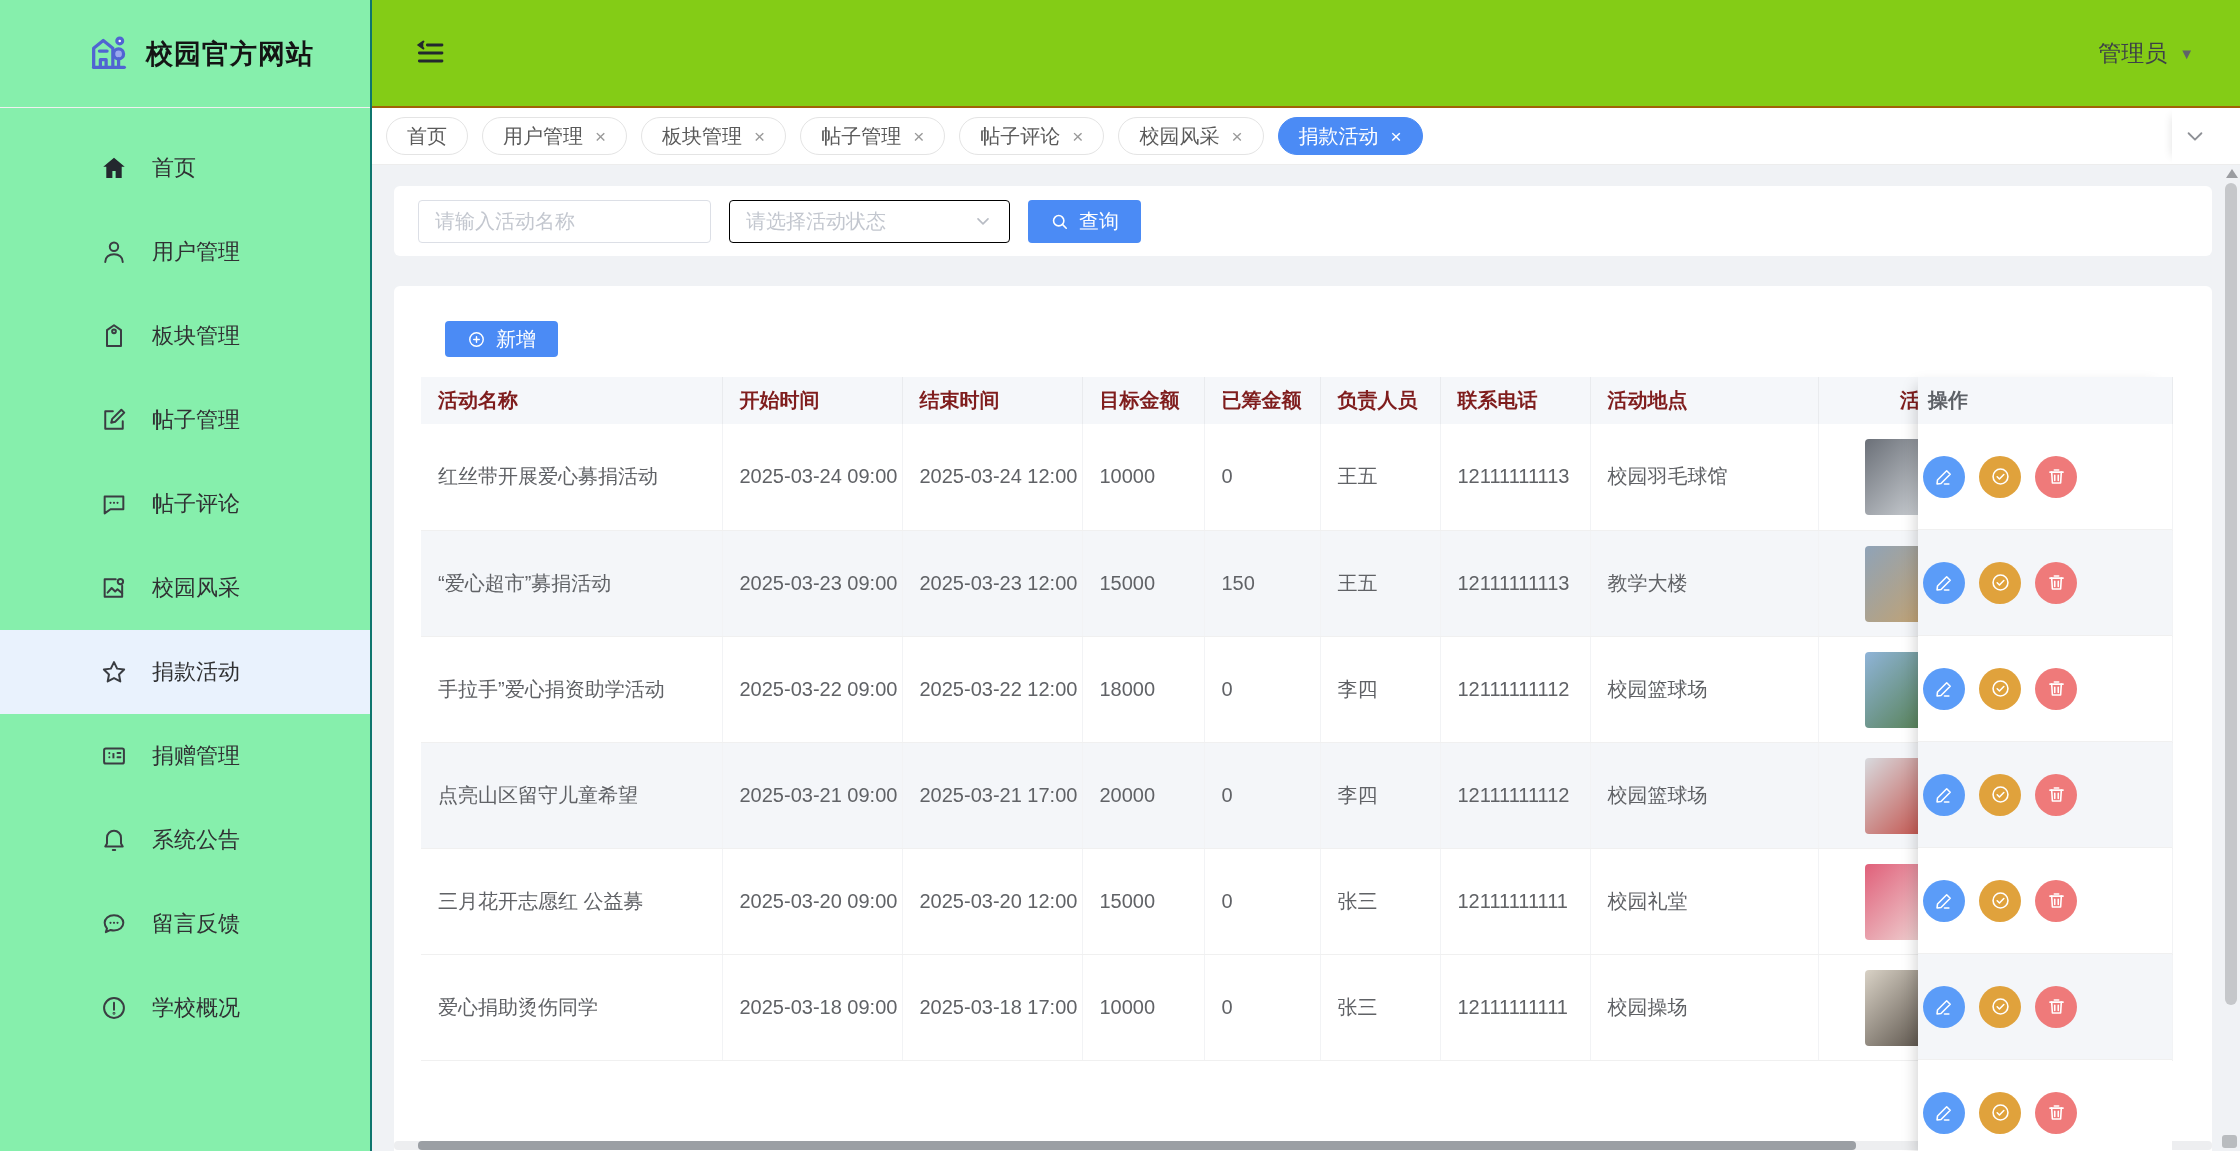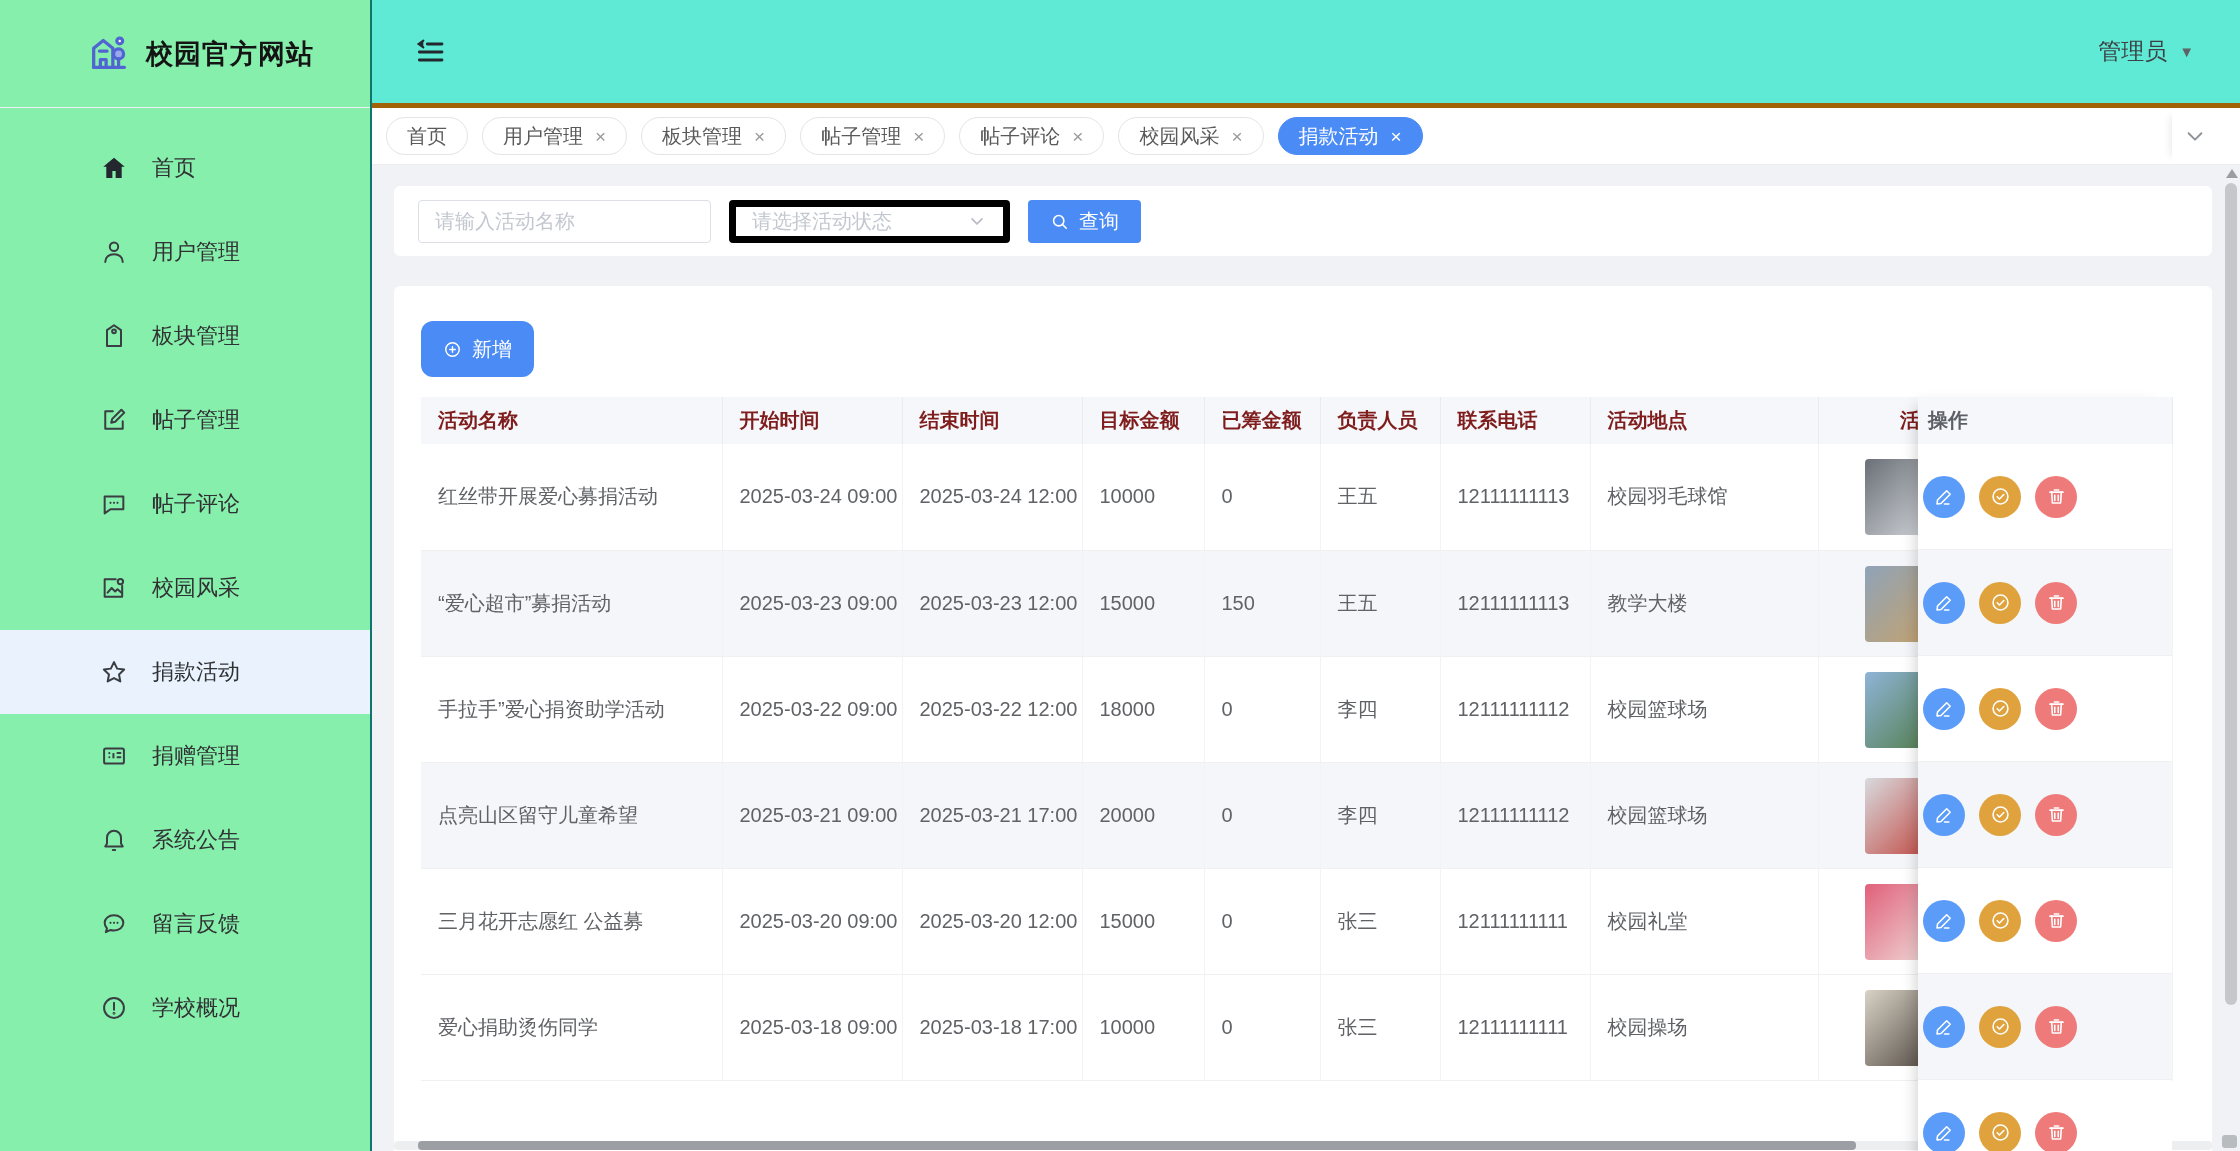--- a/index.html
+++ b/index.html
@@ -12,48 +12,48 @@
   .logo { height:108px; display:flex; align-items:center; padding-left:86px; border-bottom:1px solid #f0f0f0; gap:14px; }
   .logo-title { font-size:27px; font-weight:bold; color:#141414; letter-spacing:1px; }
   .nav { padding-top:18px; }
   .nav-item { height:84px; display:flex; align-items:center; padding-left:100px; gap:24px; color:#303133; font-size:22px; cursor:pointer; }
   .nav-item.active { background:#e9f2fd; }
   .nav-item .ic { width:28px; height:28px; flex:none; color:#3a3d42; }
   .nav-item .ic svg { width:28px; height:28px; display:block; }
 
   
   .main { flex:1; display:flex; flex-direction:column; position:relative; min-width:0; }
-  .topbar { height:108px; background:#5eead4; border-bottom:5px solid #a16207; display:flex; align-items:center; justify-content:space-between; padding:0 46px 0 42px; flex:none; }
+  .topbar { height:108px; background:#84cc16; border-bottom:2px solid #a16207; display:flex; align-items:center; justify-content:space-between; padding:0 46px 0 42px; flex:none; }
   .fold { width:32px; height:32px; color:#23282e; cursor:pointer; }
   .fold svg { width:32px; height:32px; }
   .admin { display:flex; align-items:center; gap:12px; font-size:23px; color:#3d4147; cursor:pointer; }
   .caret { font-size:15px; color:#5f6368; }
 
   
   .tabbar { height:57px; background:#fff; border-bottom:1px solid #ededed; display:flex; align-items:center; gap:14px; padding-left:14px; flex:none; position:relative; }
   .tab { height:38px; border:1px solid #e4e4e4; border-radius:19px; background:#fff; display:flex; align-items:center; padding:0 20px; gap:12px; font-size:20px; color:#5a5a5a; cursor:pointer; white-space:nowrap; }
   .tab.active { background:#4b8bf5; border-color:#4b8bf5; color:#fff; }
   .tab .x { font-size:19px; line-height:1; color:#9a9a9a; cursor:pointer; }
   .tab.active .x { color:#fff; }
   .tab-more { position:absolute; right:22px; top:0; width:46px; height:56px; background:#fff; display:flex; align-items:center; justify-content:center; color:#8d9095; box-shadow:-8px 0 10px -8px rgba(0,0,0,.12); cursor:pointer; }
   .tab-more svg { width:22px; height:22px; }
 
   
   .content { flex:1; position:relative; background:#f0f2f5; overflow:hidden; }
   .card { position:absolute; left:22px; right:28px; background:#fff; border-radius:6px; }
   .search-card { top:21px; height:70px; display:flex; align-items:center; padding-left:24px; gap:18px; }
   .inp { width:293px; height:43px; border:1px solid #dcdfe6; border-radius:4px; padding:0 16px; font-size:20px; color:#b91c1c; outline:none; font-family:inherit; }
   .inp::placeholder { color:#c3c7cf; }
-  .sel { width:281px; height:43px; border:7px solid #000000; border-radius:4px; padding:0 16px; font-size:20px; color:#c3c7cf; display:flex; align-items:center; justify-content:space-between; cursor:pointer; background:#fff; }
+  .sel { width:281px; height:43px; border:1px solid #000000; border-radius:4px; padding:0 16px; font-size:20px; color:#c3c7cf; display:flex; align-items:center; justify-content:space-between; cursor:pointer; background:#fff; }
   .sel svg { width:20px; height:20px; color:#b8bcc4; }
   .btn { height:43px; border:none; border-radius:4px; background:#4b8bf5; color:#fff; font-size:20px; display:inline-flex; align-items:center; gap:10px; padding:0 22px; cursor:pointer; font-family:inherit; }
   .btn svg { width:19px; height:19px; }
 
   .table-card { top:121px; height:1100px; padding:35px 27px 0 27px; }
-  .add-btn { height:56px; border-radius:12px; }
+  .add-btn { height:36px; border-radius:4px;margin-left:24px; }
 
   .table-wrap { position:relative; margin-top:20px; width:1751px; }
   table { border-collapse:collapse; table-layout:fixed; width:1751px; }
   th, td { text-align:left; padding-left:17px; font-size:20px; overflow:hidden; white-space:nowrap; }
   thead th { height:47px; background:#f5f7fa; color:#7f1d1d; font-weight:bold; border-right:1px solid #e9ebee; }
   thead th.c-photo, thead th.c-ops { text-align:center; padding-left:0; }
   tbody td { height:106px; color:#606266; border-bottom:1px solid #f0f0f0; border-right:1px solid #f2f3f5; background:#fff; }
   tr.stripe td { background:#f4f6f9; }
   td.c-photo { position:relative; }
   .photo { position:absolute; left:46px; top:15px; width:78px; height:76px; border-radius:4px; }

